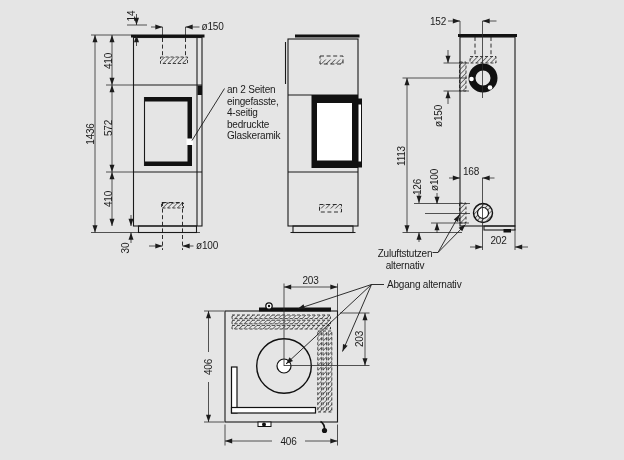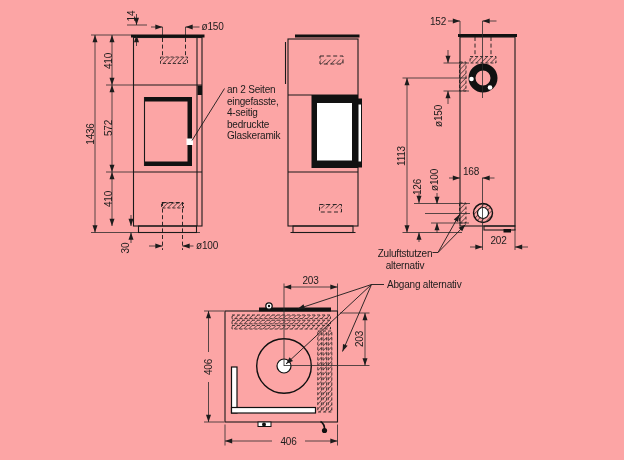--- a/index.html
+++ b/index.html
@@ -1,16 +1,16 @@
 <!DOCTYPE html>
 <html><head>
 <meta charset="utf-8">
 <style>
   html,body{margin:0;padding:0;background:#ffffff;}
-  .stage{position:relative;width:624px;height:460px;background:#fca5a5;overflow:hidden;}
+  .stage{position:relative;width:624px;height:460px;background:#e5e5e5;overflow:hidden;}
   svg{display:block;}
   .ol{stroke:#1a1a1a;stroke-width:1.1;fill:none;}
   .thin{stroke:#2b2b2b;stroke-width:0.8;fill:none;}
   .med{stroke:#1a1a1a;stroke-width:0.9;fill:none;}
   .thick{stroke:#111;stroke-width:3;fill:none;}
   .dash{stroke:#1a1a1a;stroke-width:0.9;fill:none;stroke-dasharray:4 2.6;}
   .blk{fill:#111;stroke:none;}
   .wht{fill:#fff;stroke:none;}
   .hxr{fill:url(#hx);stroke:#1a1a1a;stroke-width:0.8;stroke-dasharray:3 2;}
   .ar{fill:#1c1c1c;stroke:none;}

